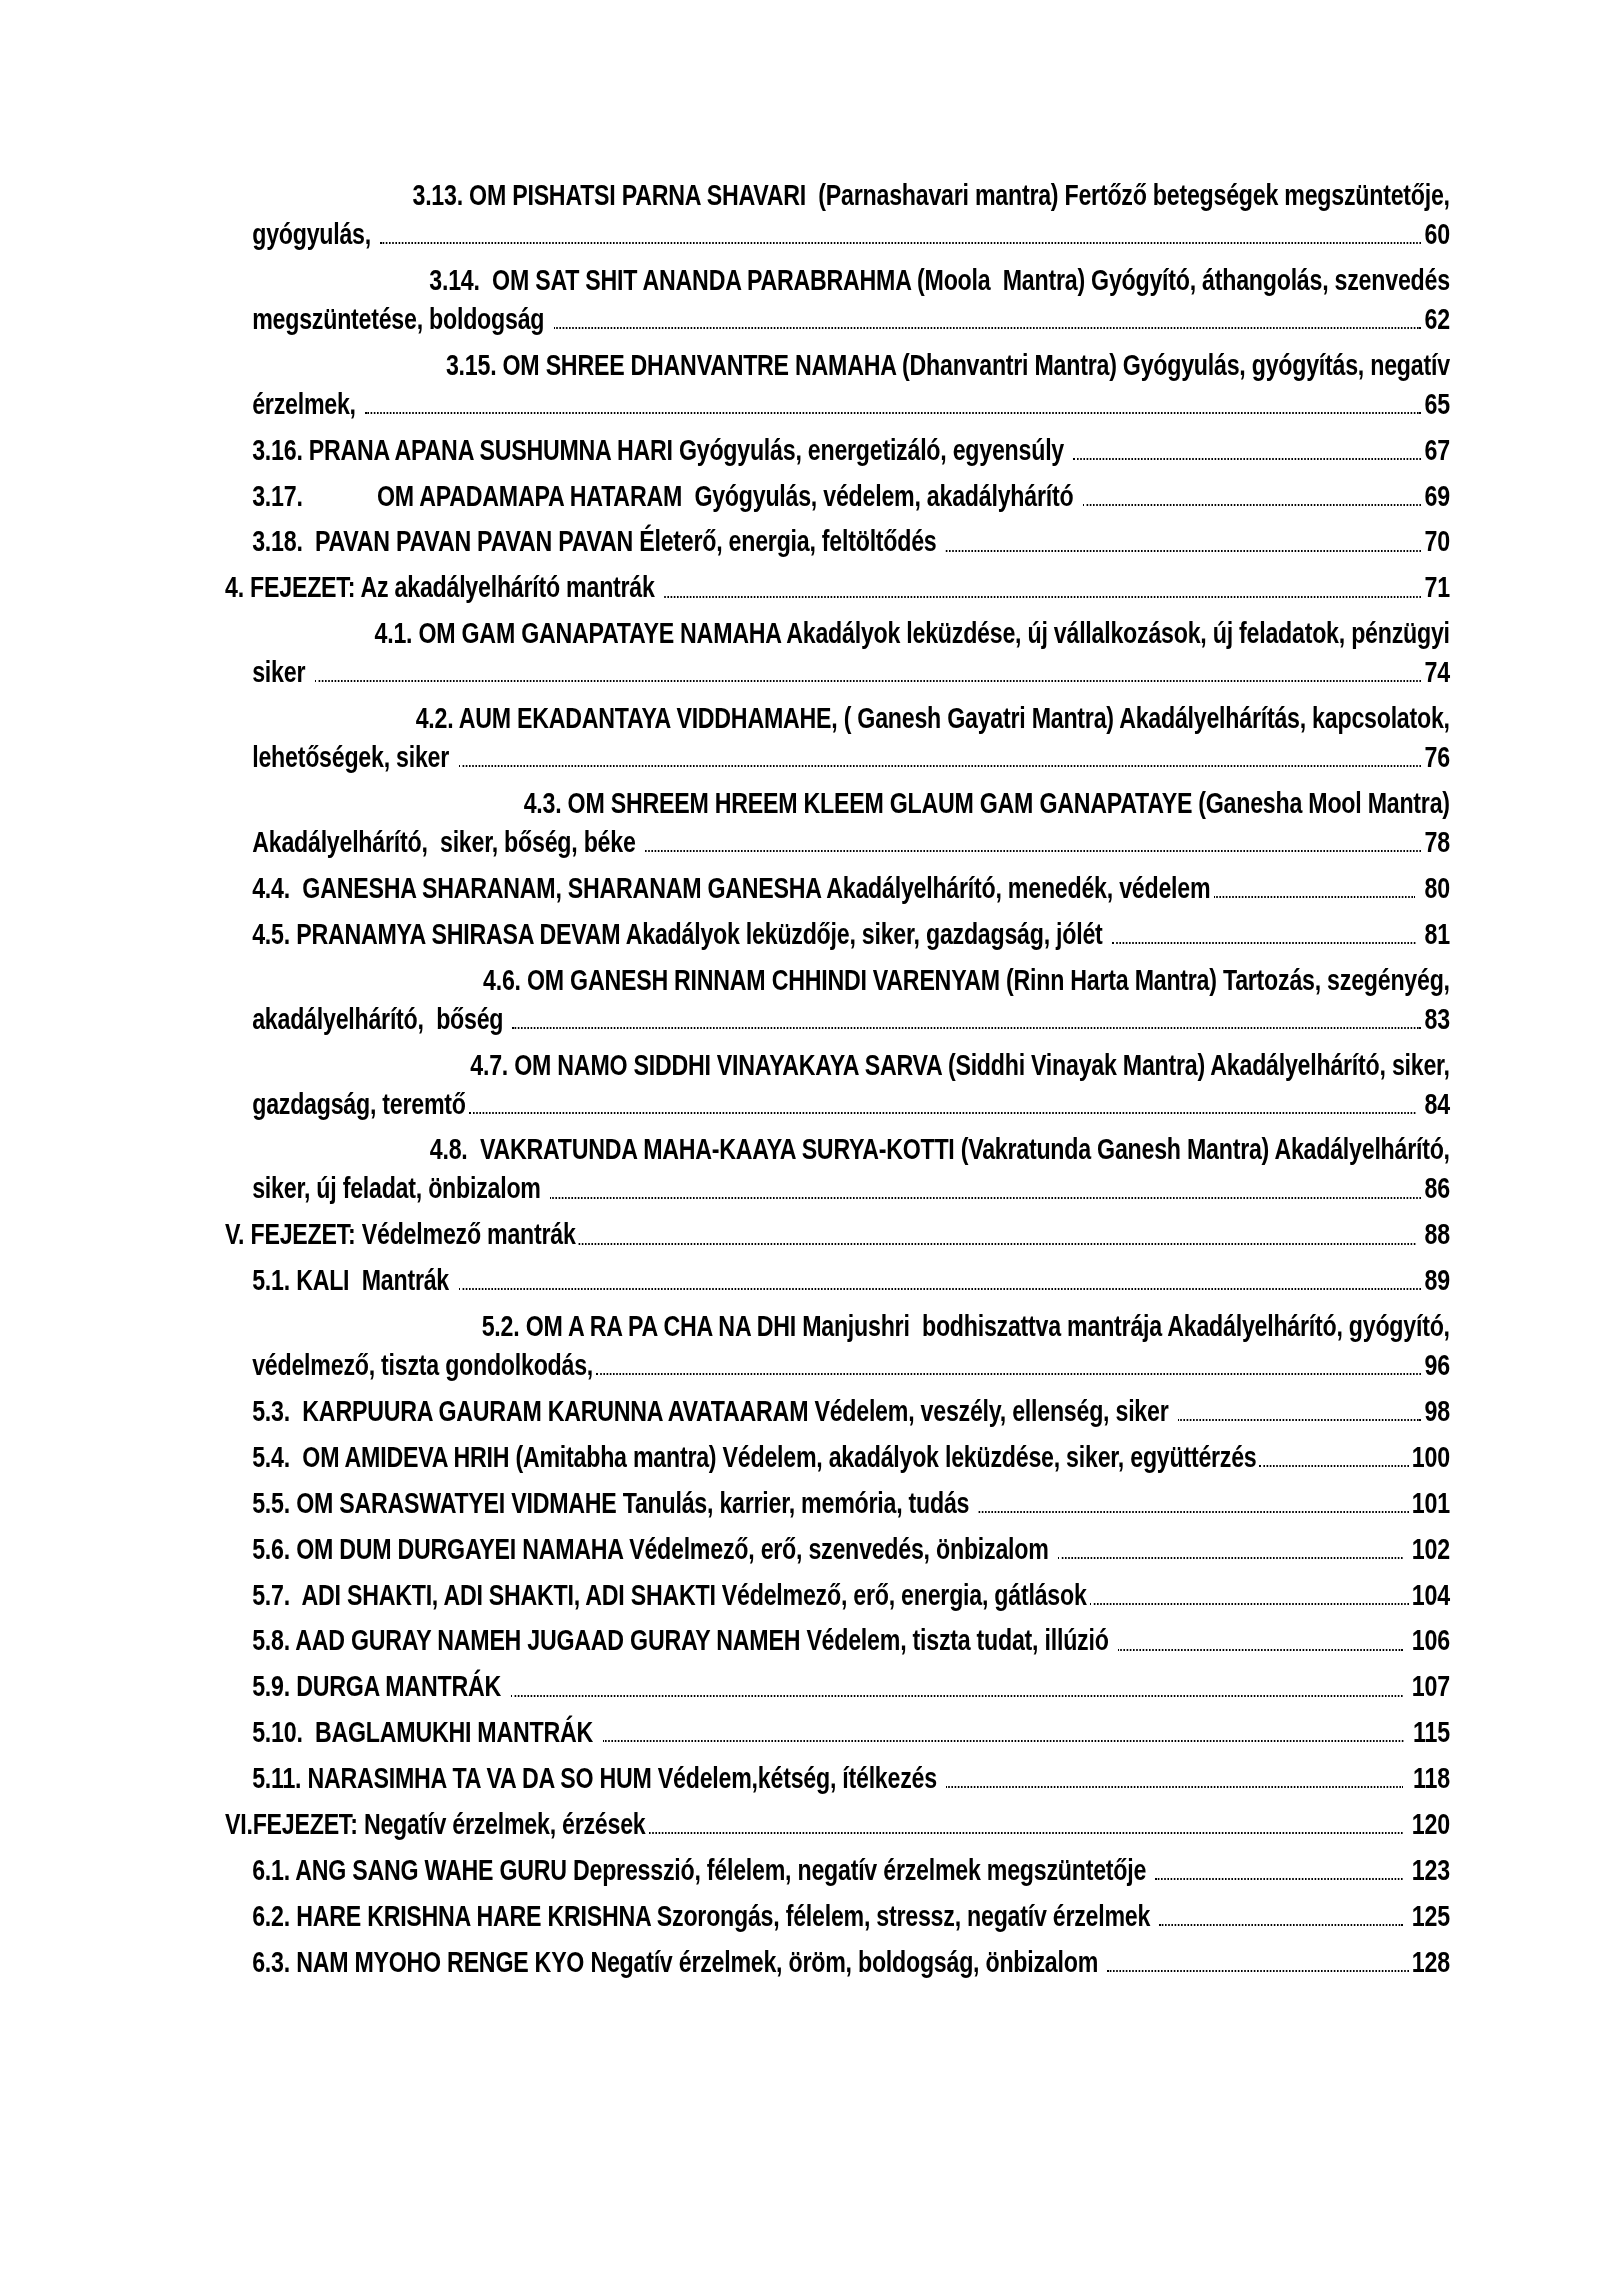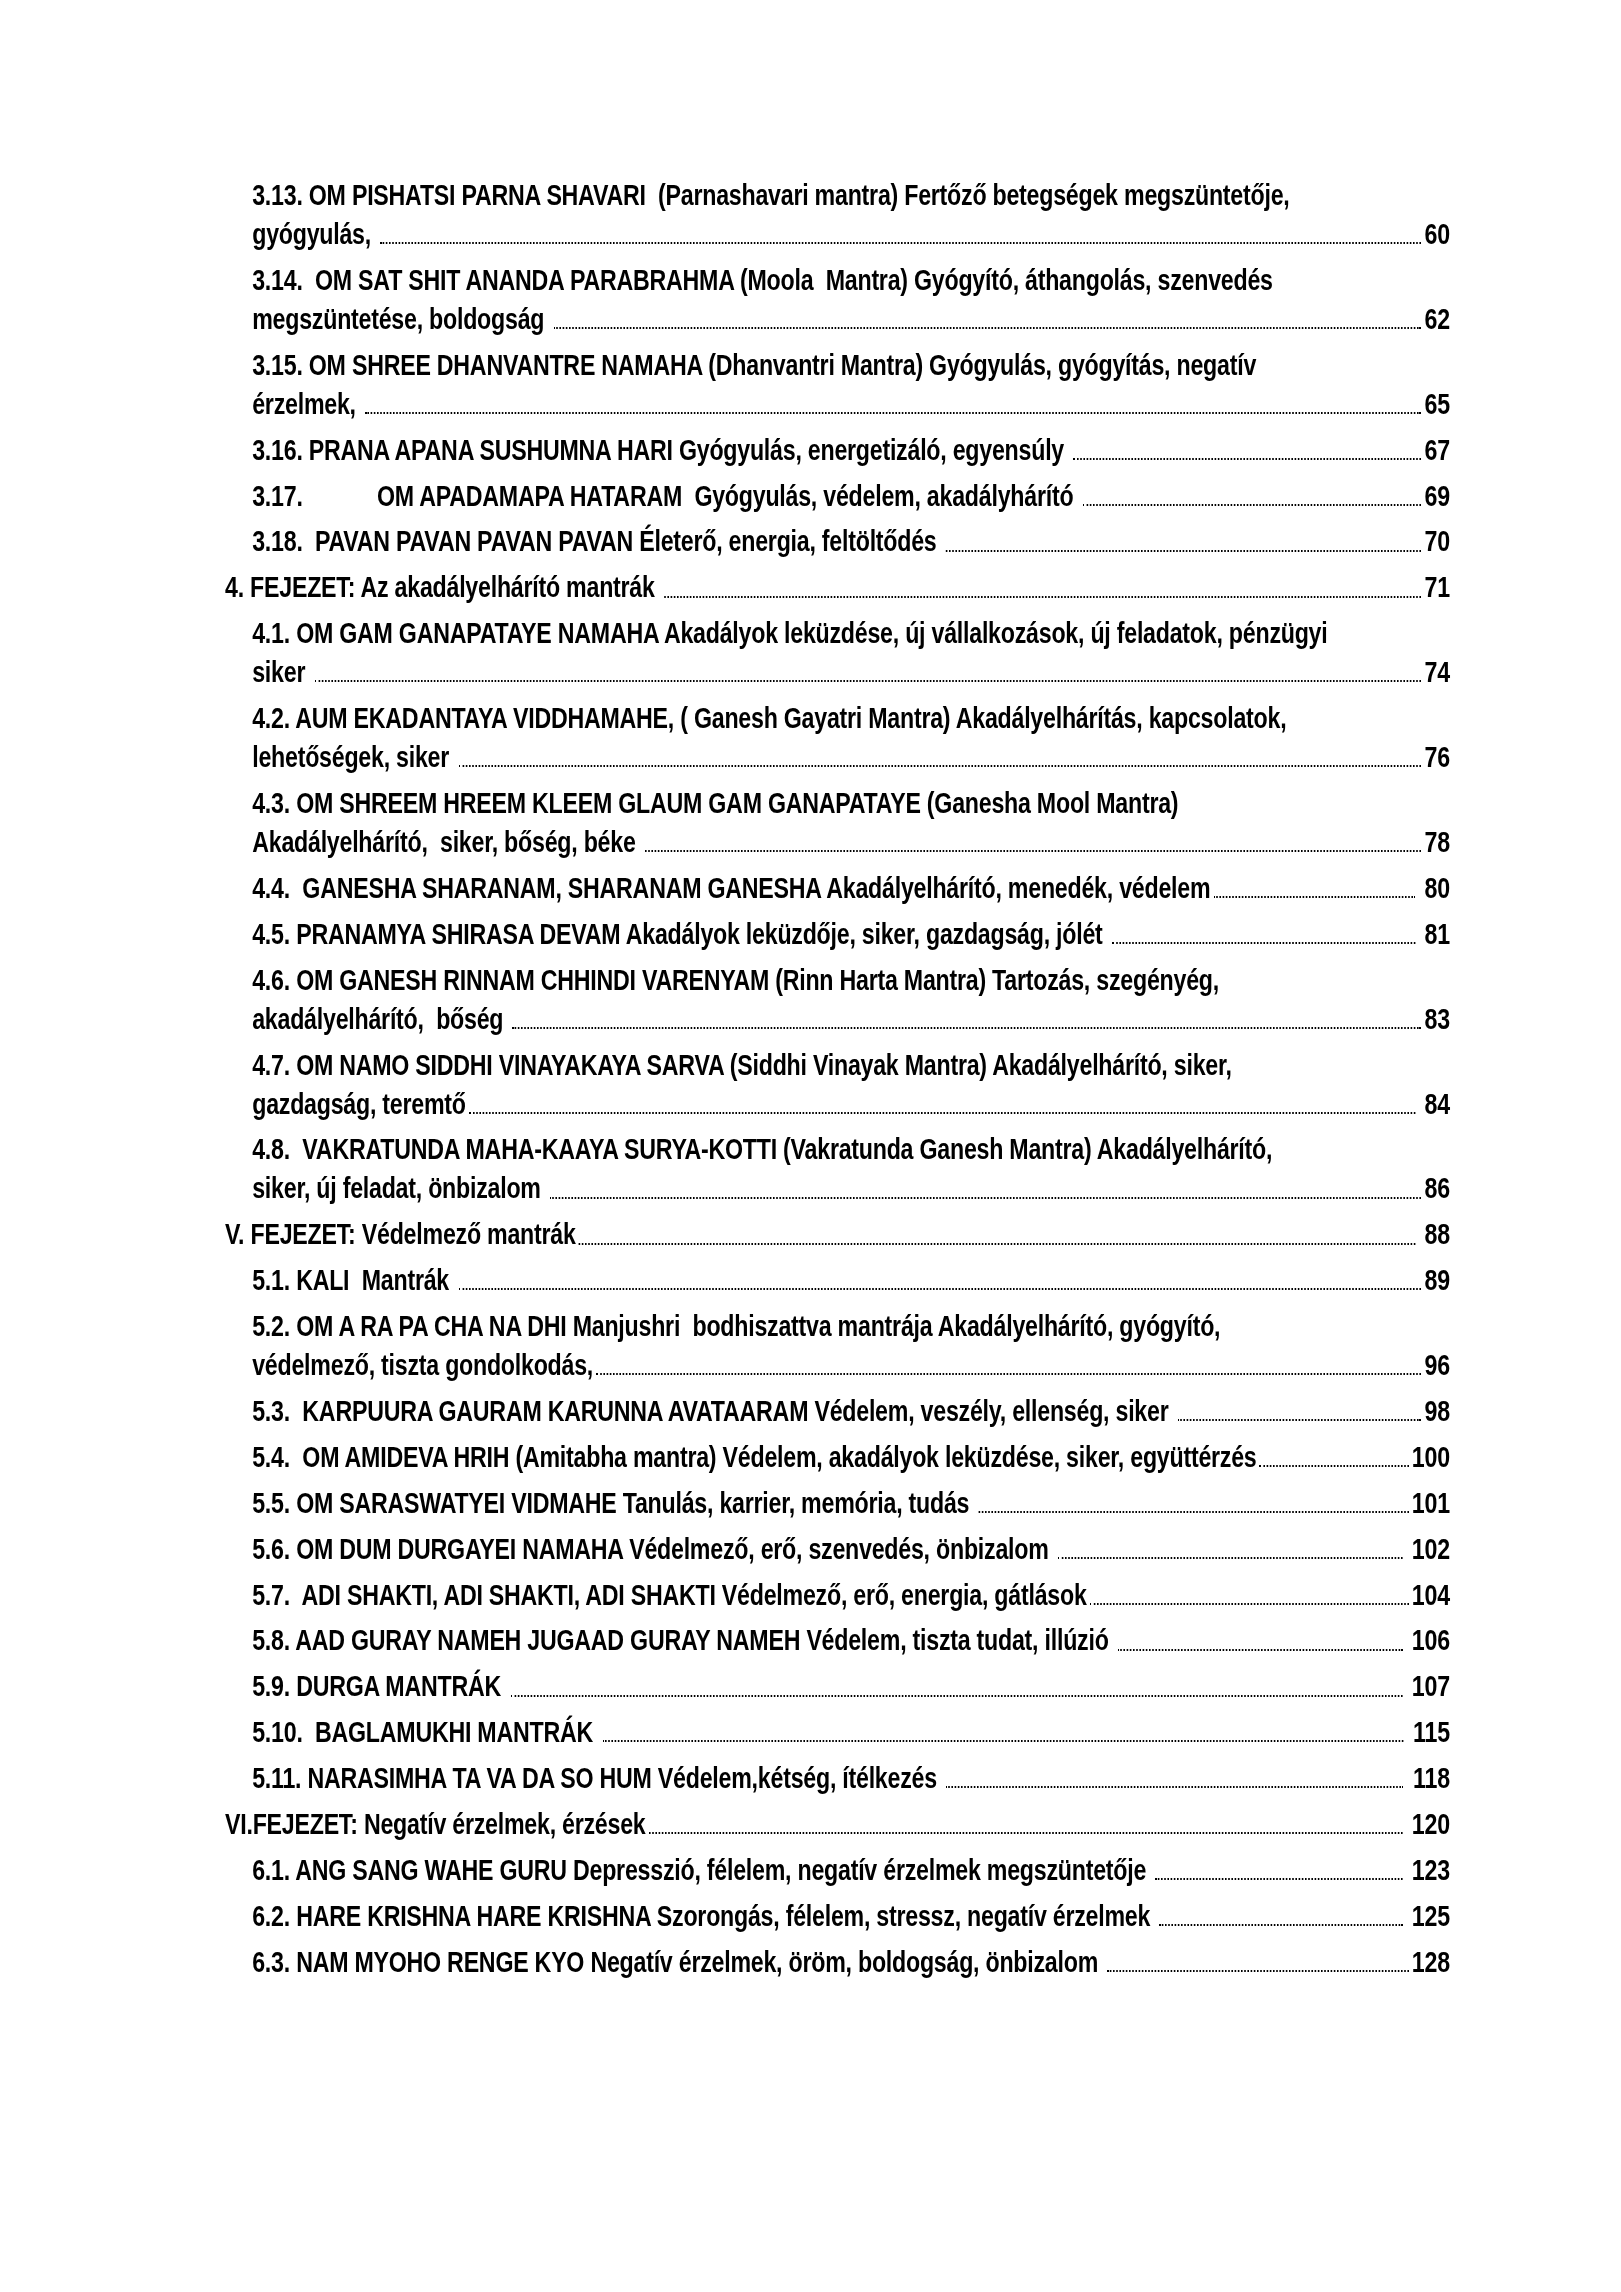--- a/index.html
+++ b/index.html
@@ -9,20 +9,21 @@
   }
   .page {
     position: relative;
     width: 1621px;
     height: 2293px;
     background: #ffffff;
     overflow: hidden;
     font-family: "Liberation Sans", sans-serif;
     font-weight: 700;
     color: #000000;
+    text-align: right;
   }
   .toc {
     position: absolute;
     left: 225px;
     top: 176px;
     width: 1531px;
     transform: scaleX(0.8);
     transform-origin: left top;
     font-size: 29px;
     letter-spacing: -0.3px;

